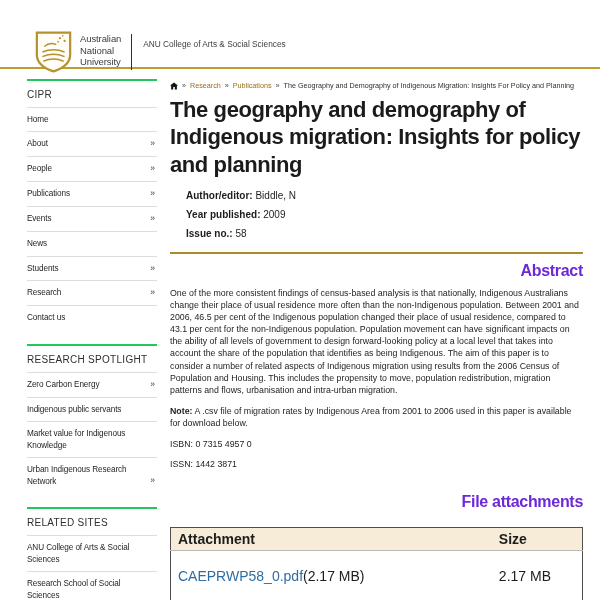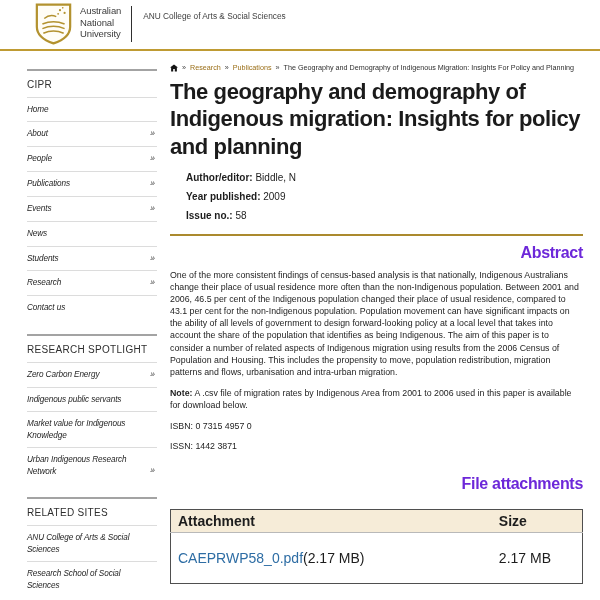--- a/index.html
+++ b/index.html
@@ -1,37 +1,37 @@
 <!DOCTYPE html>
 <html><head>
 <meta charset="utf-8">
 <style>
   html,body{margin:0;padding:0;width:600px;height:600px;overflow:hidden;background:#fff;
     font-family:"Liberation Sans", sans-serif;color:#1d1d1d;}
   *{box-sizing:border-box;}
 
   
-  .header{height:49px;display:flex;align-items:flex-start;padding:2px 0 0 35px;}
+  .header{height:67px;display:flex;align-items:flex-start;padding:30px 0 0 35px;}
   .logo-shield svg{width:37px;height:44px;display:block;}
   .logo-text{margin-left:8px;font-size:9.5px;line-height:1.22;color:#3d3d3d;letter-spacing:-0.1px;padding-top:3px;}
   .header-divider{width:1px;background:#2f2f2f;height:36px;margin:4px 11px 0 10px;}
   .site-title-block{padding-top:6px;}
   .site-title{font-size:13px;color:#414141;letter-spacing:-0.2px;font-weight:500;}
   .site-subtitle{font-size:8.3px;color:#414141;margin-top:3px;}
   .header-rule{border:none;border-top:2px solid #bf9b33;margin:0;}
 
   
   .layout{display:flex;padding:10px 17px 0 27px;gap:13px;}
 
   
   .sidebar{width:130px;flex:none;}
-  .side-section{border-top:2px solid #a3a3a3;margin-bottom:14px;margin-top:8px;}
+  .side-section{border-top:2px solid #22c55e;margin-bottom:14px;}
   .side-title{font-size:10px;color:#2e2e2e;padding:8px 0 7px;letter-spacing:0.3px;}
   .side-item{border-top:1px solid #dcdcdc;display:flex;justify-content:center;
-    padding:6px 2px 6px 0;font-size:8.2px;letter-spacing:-0.1px;color:#1f1f1f;line-height:1.4;cursor:pointer;font-style:italic;}
+    padding:6px 2px 6px 0;font-size:8.2px;letter-spacing:-0.1px;color:#1f1f1f;line-height:1.4;cursor:pointer;}
   .side-item .lbl{flex:1;}
   .side-item .chev{align-self:flex-end;color:#3a3a3a;font-size:8.5px;margin-left:4px;}
 
   
   .main{flex:1;min-width:0;}
   .breadcrumb{display:flex;align-items:center;gap:4px;font-size:7.2px;color:#2f2f2f;
     white-space:nowrap;margin:2px 0 6px;overflow:hidden;}
   .crumb-link{color:#9a6e17;cursor:pointer;}
   .crumb-sep{color:#444;}
   .home-icon svg{width:8px;height:8px;display:block;}

